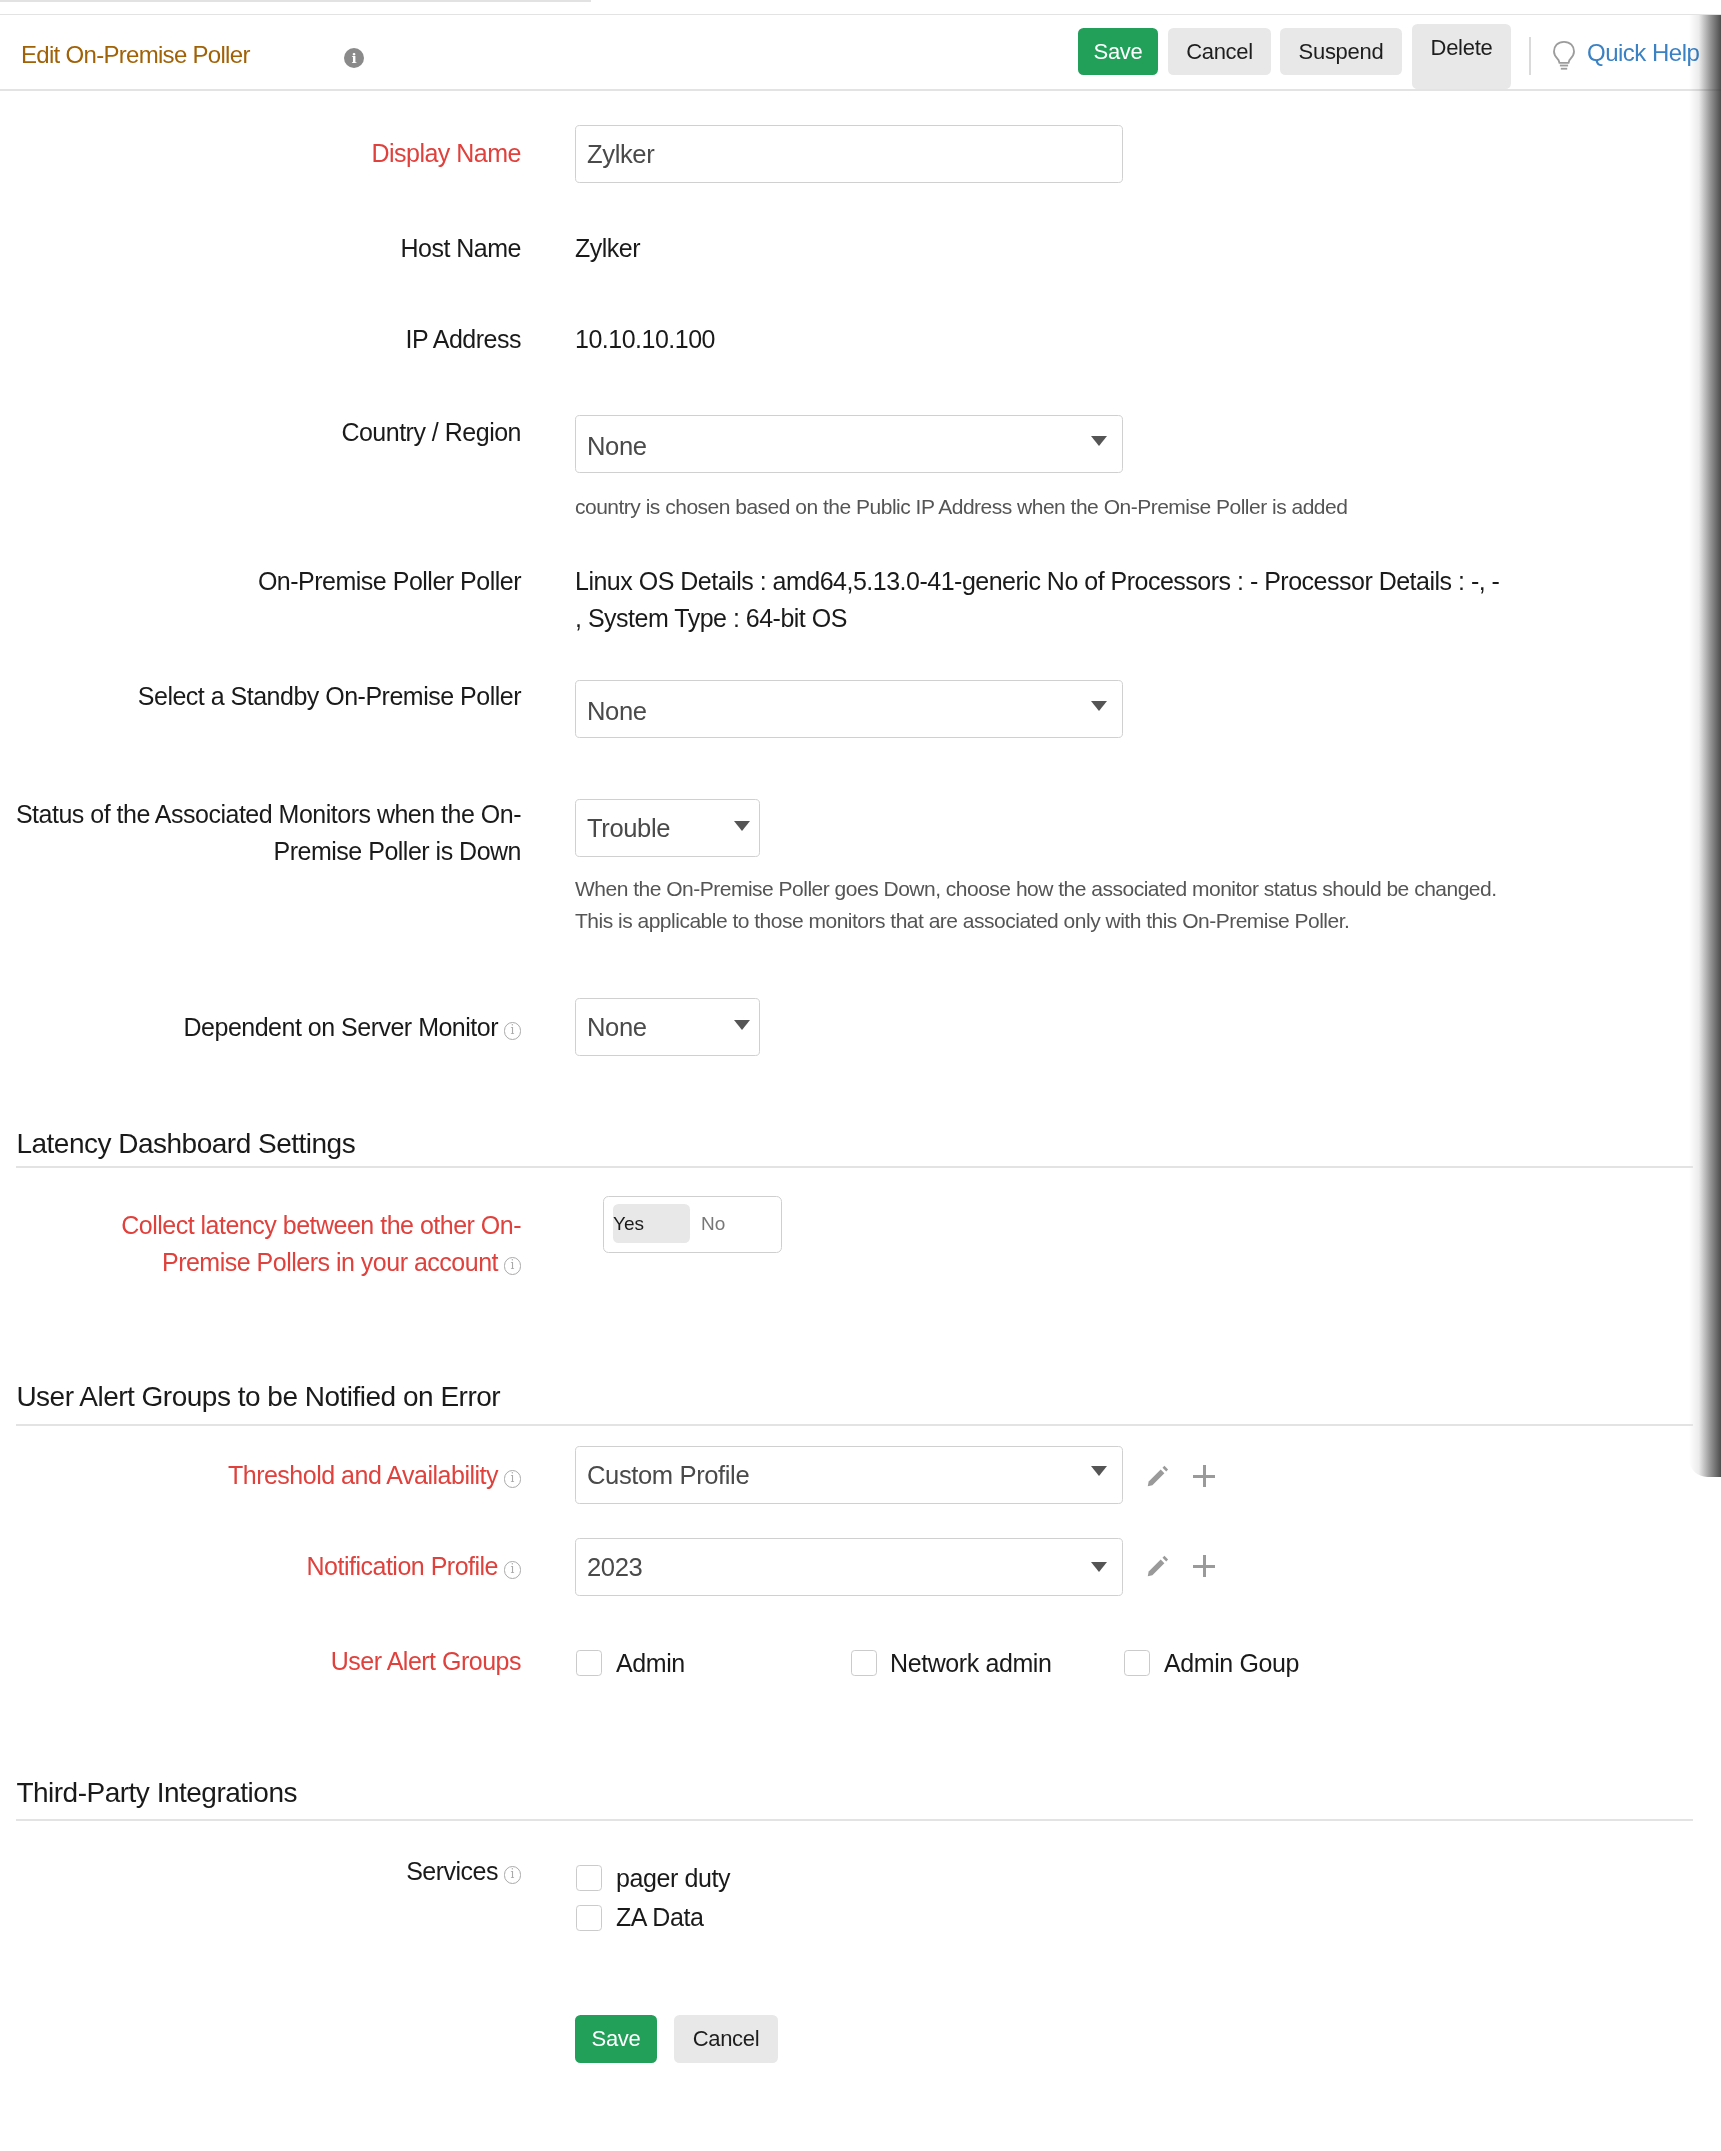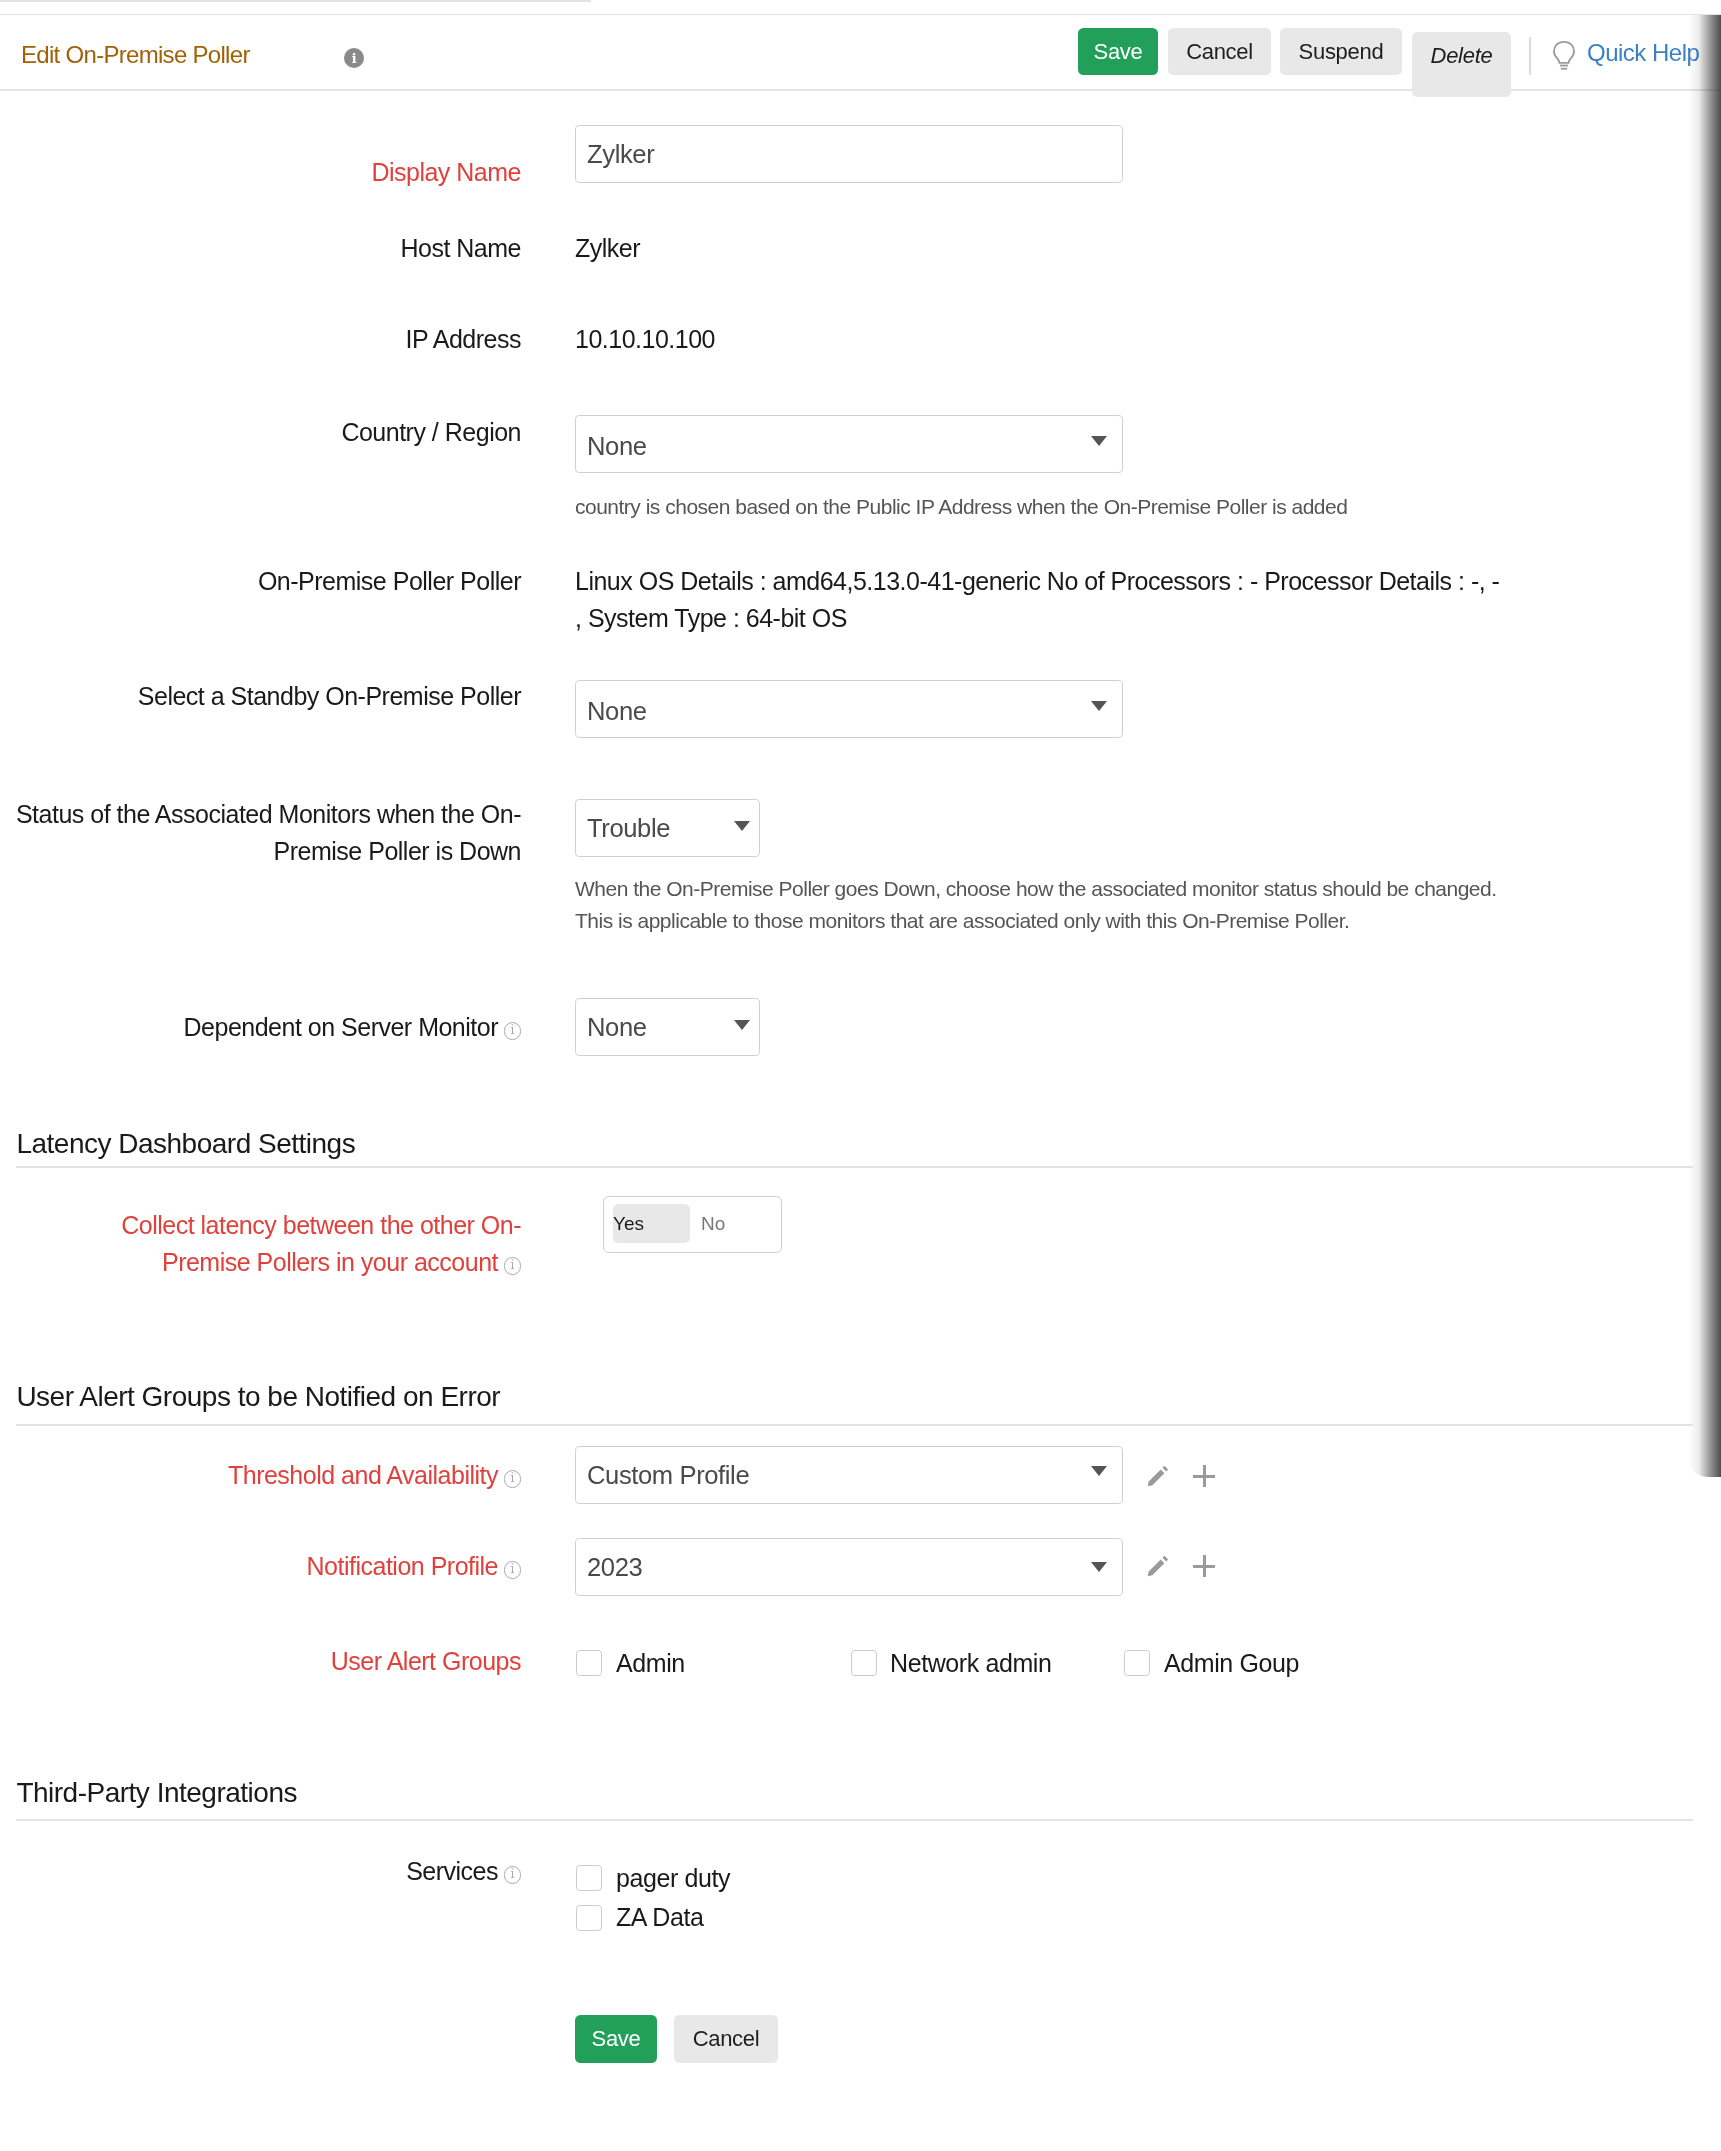--- a/index.html
+++ b/index.html
@@ -63,34 +63,34 @@
 <div class="abs topline"></div>
 <div class="abs hline" style="top:13.7px;"></div>
 <div class="abs hline" style="top:89px;"></div>
 
 <div class="abs page-title">Edit On-Premise Poller</div>
 <div class="abs title-info">i</div>
 
 <div class="btn btn-primary" style="left:1078px; top:28px; width:80px; height:47px; line-height:47px;">Save</div>
 <div class="btn btn-secondary" style="left:1168px; top:28px; width:103px; height:47px; line-height:47px;">Cancel</div>
 <div class="btn btn-secondary" style="left:1280px; top:28px; width:122px; height:47px; line-height:47px;">Suspend</div>
-<div class="btn btn-secondary" style="left:1412px; top:32px; width:99px; height:65px; line-height:47px;font-style:italic;">Delete</div>
+<div class="btn btn-secondary" style="left:1412px; top:24px; width:99px; height:65px; line-height:47px;">Delete</div>
 <div class="abs vdivider"></div>
 <div class="abs" style="left:1552px; top:40px; width:24px; height:31px;">
   <svg class="bulb" width="24" height="31" viewBox="0 0 26 34" style="position:absolute;left:0;top:0;">
     <path d="M13 2 C6 2 2 7 2 12.5 C2 17 5 19.5 7 22 L8 25 L18 25 L19 22 C21 19.5 24 17 24 12.5 C24 7 20 2 13 2 Z" fill="none" stroke="#9c9c9c" stroke-width="2"></path>
     <line x1="8.5" y1="28" x2="17.5" y2="28" stroke="#9c9c9c" stroke-width="2"></line>
     <line x1="9.5" y1="31.5" x2="16.5" y2="31.5" stroke="#9c9c9c" stroke-width="2"></line>
   </svg>
 </div>
 <div class="abs quick-help">Quick Help</div>
 
 <div class="abs shadow-edge"></div>
 
-<div class="label req" style="top:154px;">Display Name</div>
+<div class="label req" style="top:135px;">Display Name</div>
 <div class="field" style="left:575px; top:125px; width:548px; height:58px;">
   <span class="txt">Zylker</span>
 </div>
 
 <div class="label" style="top:230px;">Host Name</div>
 <div class="val" style="top:230px;">Zylker</div>
 
 <div class="label" style="top:321px;">IP Address</div>
 <div class="val" style="top:321px;">10.10.10.100</div>
 

